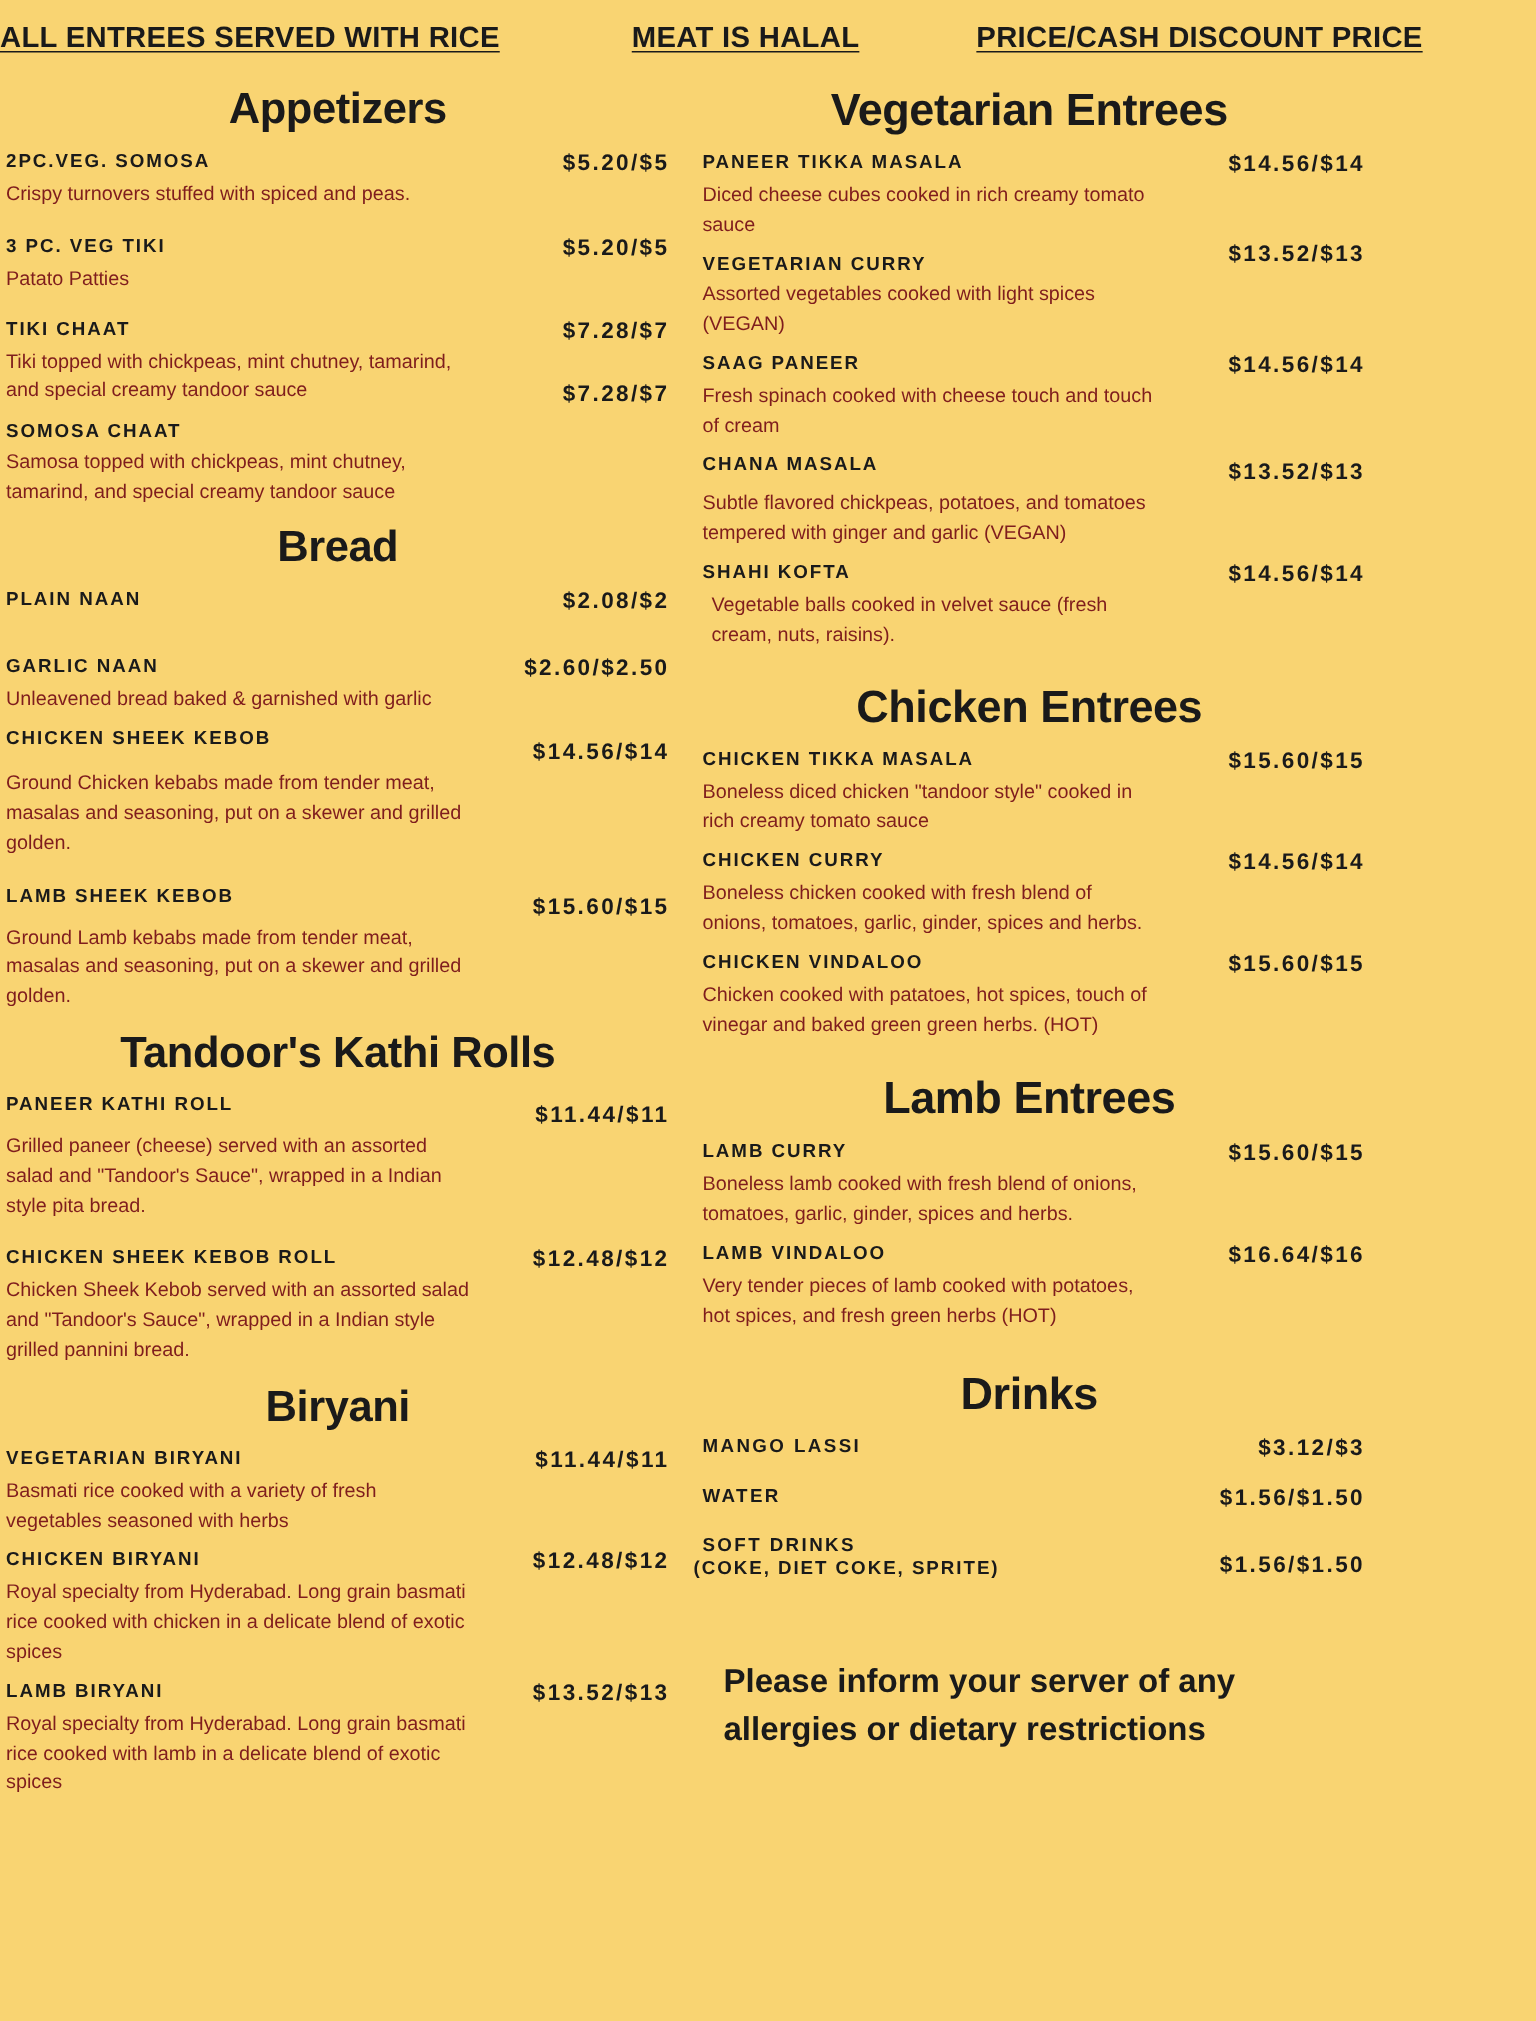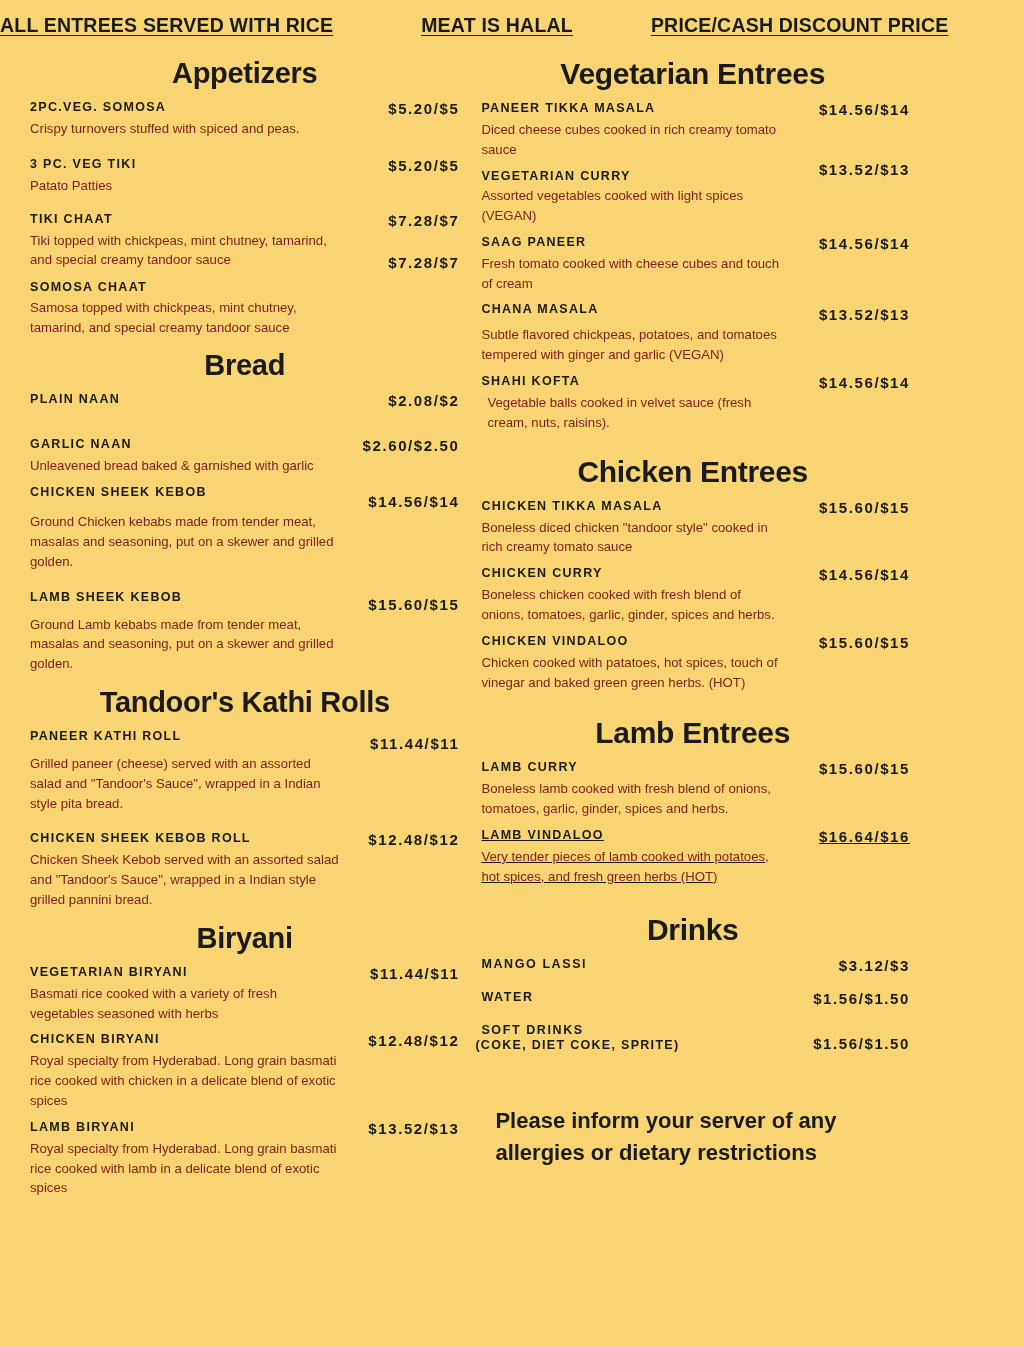--- a/index.html
+++ b/index.html
@@ -38,21 +38,21 @@
   }
   .h1 { margin-left: 0px; }
   .h2 { margin-left: 88px; }
   .h3 { margin-left: 78px; }
 
   
   .columns {
     display: flex;
     width: 924px;
     box-sizing: border-box;
-    padding: 8px 14px 0 30px;
+    padding: 8px 14px 0 4px;
   }
   .col {
     box-sizing: border-box;
   }
   .col-left {
     width: 500px;
     padding-right: 6px;
   }
   .col-right {
     width: 510px;
@@ -287,21 +287,21 @@
             <div class="item-price" style="margin-top:-8px;">$13.52/$13</div>
           </div>
           <div class="item-desc">Assorted vegetables cooked with light spices (VEGAN)</div>
         </div>
 
         <div class="item" style="margin-top:8px;">
           <div class="item-head">
             <div class="item-name">SAAG PANEER</div>
             <div class="item-price">$14.56/$14</div>
           </div>
-          <div class="item-desc">Fresh tomato cooked with cheese cubes and touch of cream</div>
+          <div class="item-desc">Fresh spinach cooked with cheese touch and touch of cream</div>
         </div>
 
         <div class="item" style="margin-top:4px;">
           <div class="item-head">
             <div class="item-name">CHANA MASALA</div>
             <div class="item-price" style="margin-top:4px;">$13.52/$13</div>
           </div>
           <div class="item-desc">Subtle flavored chickpeas, potatoes, and tomatoes tempered with ginger and garlic (VEGAN)</div>
         </div>
 
@@ -346,21 +346,21 @@
         <div class="section-title" style="margin-top:24px;">Lamb Entrees</div>
 
         <div class="item">
           <div class="item-head">
             <div class="item-name">LAMB CURRY</div>
             <div class="item-price">$15.60/$15</div>
           </div>
           <div class="item-desc">Boneless lamb cooked with fresh blend of onions, tomatoes, garlic, ginder, spices and herbs.</div>
         </div>
 
-        <div class="item" style="margin-top:4px;text-decoration:underline;">
+        <div class="item" style="margin-top:4px;">
           <div class="item-head">
             <div class="item-name">LAMB VINDALOO</div>
             <div class="item-price">$16.64/$16</div>
           </div>
           <div class="item-desc">Very tender pieces of lamb cooked with potatoes, hot spices, and fresh green herbs (HOT)</div>
         </div>
       </div>
 
       <div class="section drinks">
         <div class="section-title" style="margin-top:26px;">Drinks</div>

